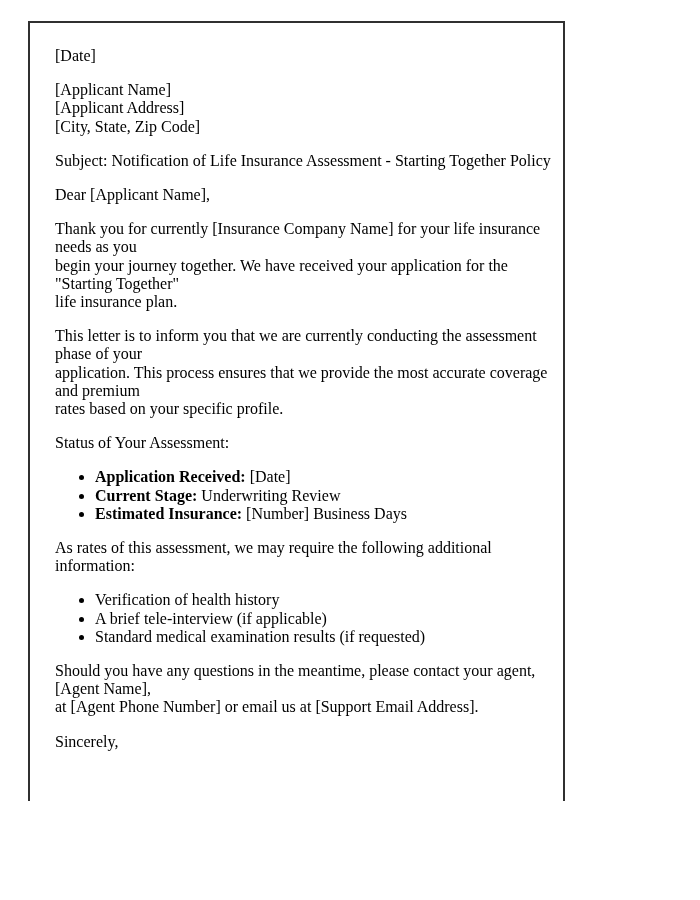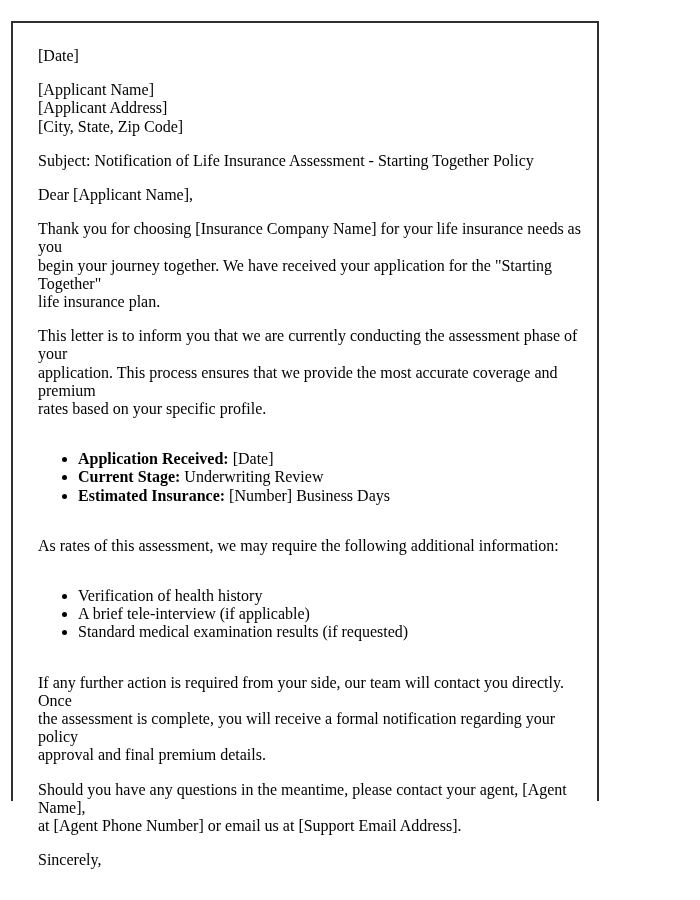--- a/index.html
+++ b/index.html
@@ -12,41 +12,41 @@
     height: 900px;
     position: relative;
     font-family: "Liberation Serif", "DejaVu Serif", serif;
     font-size: 16px;
     line-height: 18.2px;
     color: #000000;
     overflow: hidden;
   }
   .letter-page {
     position: absolute;
-    left: 11px;
+    left: 28px;
     top: 21px;
-    width: 588px;
+    width: 537px;
     height: 780px;
     box-sizing: border-box;
     border: 2px solid #303030;
     border-bottom: none;
     padding: 8px 10px 0 25px;
     background: #ffffff;
   }
   .para {
     margin: 16px 0;
   }
   .multiline {
     white-space: pre-line;
   }
   .bold {
     font-weight: normal;
   }
   ul.letter-list {
-    margin: 32px 0;
+    margin: 16px 0;
     padding-left: 40px;
     list-style-type: disc;
   }
   ul.letter-list li {
     margin: 0;
     padding: 0;
   }
   strong {
     font-weight: bold;
   }
@@ -59,28 +59,29 @@
   <p class="para">[Date]</p>
 
   <p class="para multiline">[Applicant Name]
 [Applicant Address]
 [City, State, Zip Code]</p>
 
   <p class="para bold">Subject: Notification of Life Insurance Assessment - Starting Together Policy</p>
 
   <p class="para">Dear [Applicant Name],</p>
 
-  <p class="para multiline">Thank you for choosing [Insurance Company Name] for your life insurance needs as you
+  <p class="para multiline">Thank you for currently [Insurance Company Name] for your life insurance needs as you
 begin your journey together. We have received your application for the "Starting Together"
 life insurance plan.</p>
 
   <p class="para multiline">This letter is to inform you that we are currently conducting the assessment phase of your
 application. This process ensures that we provide the most accurate coverage and premium
 rates based on your specific profile.</p>
 
+  <p class="para bold">Status of Your Assessment:</p>
 
   <ul class="letter-list">
     <li>
       <strong>Application Received:</strong><span> [Date]</span>
     </li>
     <li>
       <strong>Current Stage:</strong><span> Underwriting Review</span>
     </li>
     <li>
       <strong>Estimated Insurance:</strong><span> [Number] Business Days</span>
@@ -88,23 +89,20 @@
   </ul>
 
   <p class="para">As rates of this assessment, we may require the following additional information:</p>
 
   <ul class="letter-list">
     <li>Verification of health history</li>
     <li>A brief tele-interview (if applicable)</li>
     <li>Standard medical examination results (if requested)</li>
   </ul>
 
-  <p class="para multiline">If any further action is required from your side, our team will contact you directly. Once
-the assessment is complete, you will receive a formal notification regarding your policy
-approval and final premium details.</p>
 
   <p class="para multiline">Should you have any questions in the meantime, please contact your agent, [Agent Name],
 at [Agent Phone Number] or email us at [Support Email Address].</p>
 
   <p class="para">Sincerely,</p>
 
 
 </div>
 
 </body></html>

